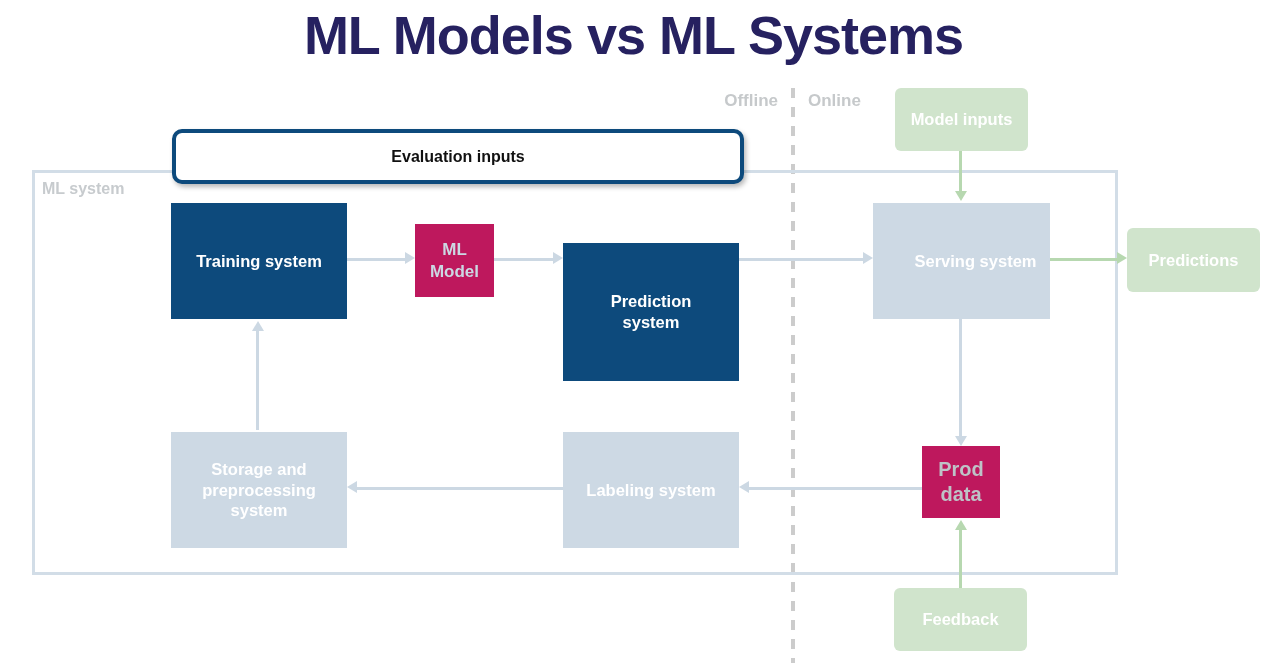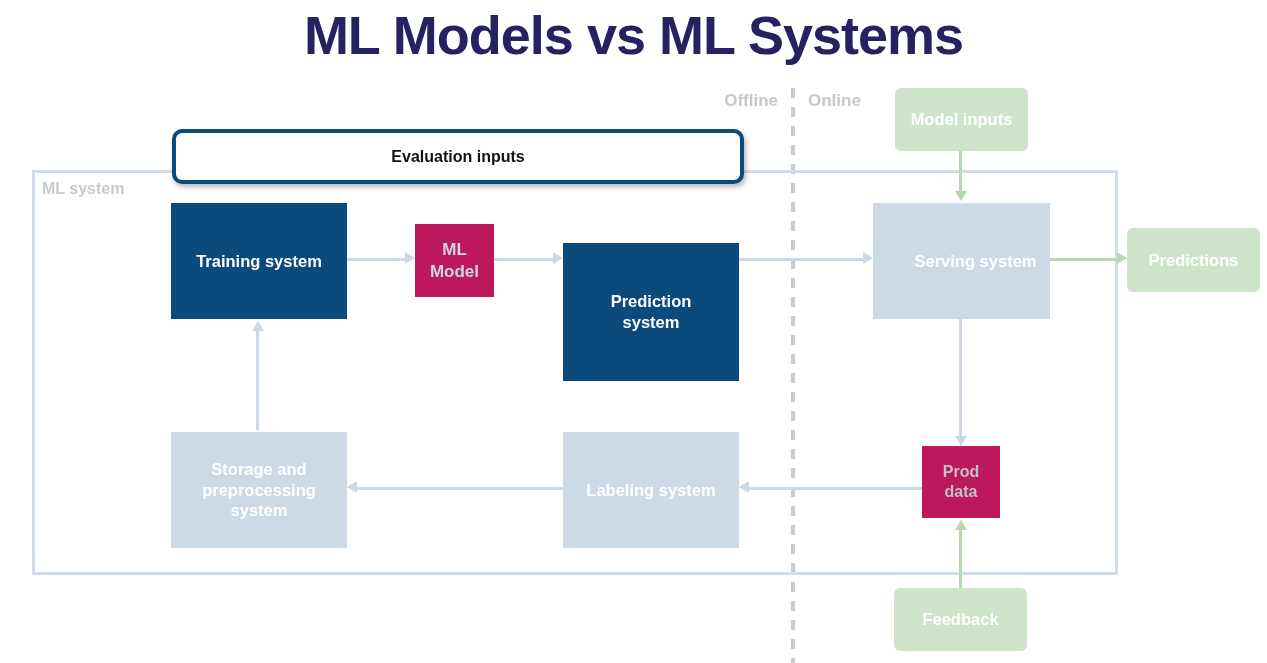--- a/index.html
+++ b/index.html
@@ -91,21 +91,21 @@
     font-size: 16px;
     box-shadow: 2px 3px 5px rgba(0,0,0,0.28);
     z-index: 4;
   }
   .n-training   { left: 171px; top: 203px; width: 176px; height: 116px; }
   .n-mlmodel    { left: 415px; top: 224px; width: 79px;  height: 73px;  color: #ccd8e3; font-size: 17px; }
   .n-prediction { left: 563px; top: 203px; width: 176px; height: 138px; margin-top: 40px; }
   .n-serving    { left: 873px; top: 203px; width: 177px; height: 116px; padding-left: 28px; }
   .n-storage    { left: 171px; top: 432px; width: 176px; height: 116px; }
   .n-labeling   { left: 563px; top: 432px; width: 176px; height: 116px; }
-  .n-proddata   { left: 922px; top: 446px; width: 78px;  height: 72px;  color: #bec3c7; font-size: 16px; text-align: center; }
+  .n-proddata   { left: 922px; top: 446px; width: 78px;  height: 72px;  color: #bec3c7; font-size: 20px; text-align: center; }
   .n-modelinputs{ left: 895px; top: 88px;  width: 133px; height: 63px;  z-index: 2; }
   .n-predictions{ left: 1127px; top: 228px; width: 133px; height: 64px; z-index: 2; }
   .n-feedback   { left: 894px; top: 588px; width: 133px; height: 63px;  z-index: 2; }
 
   .w110 { width: 110px; }
   .w120 { width: 120px; }
   .w60  { width: 60px; }
   .w48  { width: 48px; }
 
   

